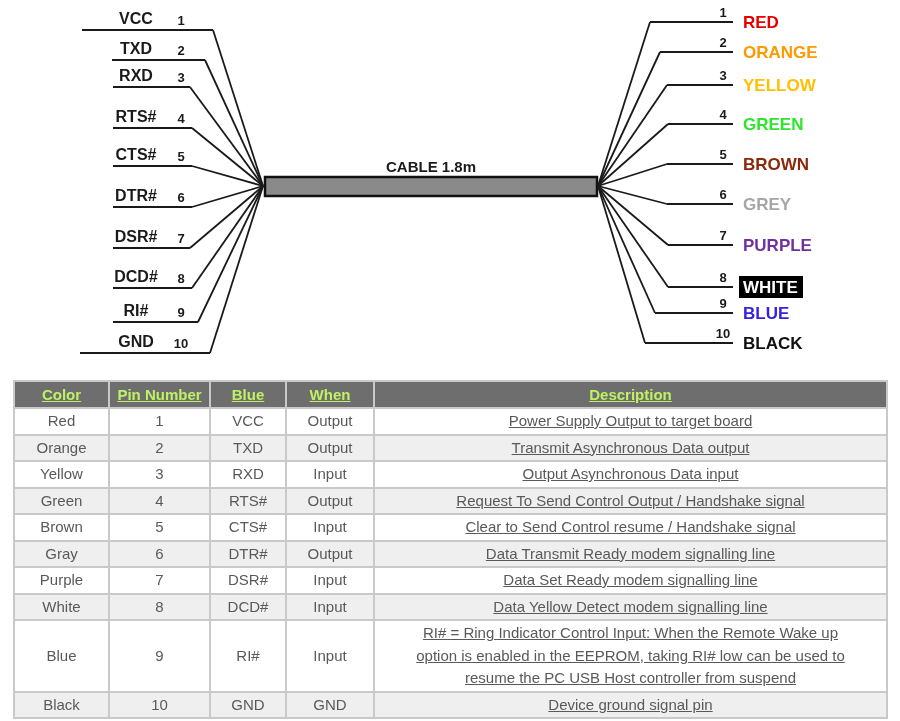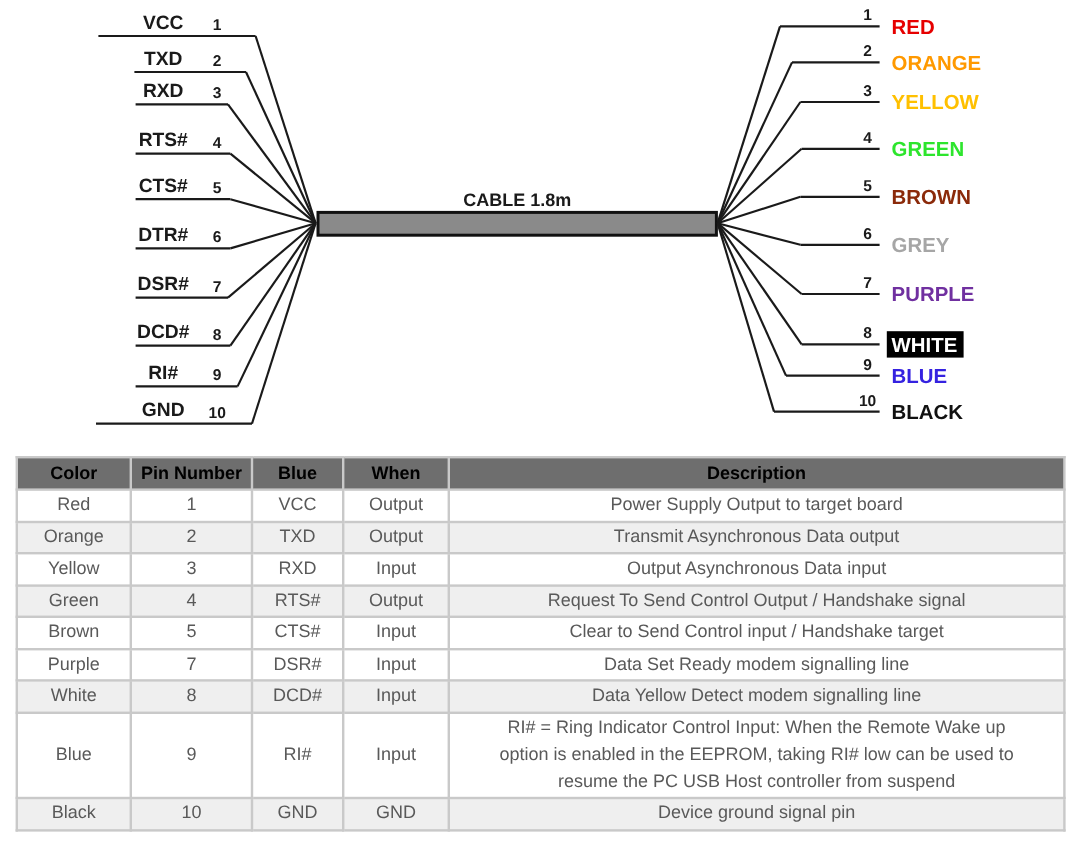--- a/index.html
+++ b/index.html
@@ -12,36 +12,37 @@
   #table-wrap{margin:6px 0 0 13px;}
   table{
     border-collapse:collapse;
     width:875px;
     font-size:15px;
     color:#595959;
     table-layout:fixed;
   }
   th{
     background:var(--header-bg,#6e6e6e);
-    color:#000000;
+    color:#bef264;
     font-weight:bold;
     font-size:15px;
     padding:4px 4px;
     border:2px solid var(--grid,#c9c9c9);
+    text-decoration:underline;
   }
   td{
     border:2px solid var(--grid,#c9c9c9);
     text-align:center;
     vertical-align:middle;
     padding:1px 6px;
     line-height:1.5;
     background:#ffffff;
   }
   tr.alt td{background:var(--alt-bg,#efefef);}
-  td.desc{padding:1px 28px;}
+  td.desc{padding:1px 28px;text-decoration:underline;}
 </style>
 </head>
 <body>
 
 <div id="diagram-wrap">
   <svg id="wiring-svg" width="900" height="374" viewBox="0 0 900 374">
       <line x1="82" y1="30" x2="213" y2="30" stroke="#1a1a1a" stroke-width="1.8"></line>
       <line x1="213" y1="30" x2="263" y2="186" stroke="#1a1a1a" stroke-width="1.8"></line>
       <text x="136" y="24" text-anchor="middle" font-size="16" font-weight="bold" fill="#1a1a1a">VCC</text>
       <text x="181" y="25" text-anchor="middle" font-size="13" font-weight="bold" fill="#1a1a1a">1</text>
@@ -172,21 +173,28 @@
           <td>4</td>
           <td>RTS#</td>
           <td>Output</td>
           <td class="desc">Request To Send Control Output / Handshake signal</td>
         </tr>
         <tr>
           <td>Brown</td>
           <td>5</td>
           <td>CTS#</td>
           <td>Input</td>
-          <td class="desc">Clear to Send Control input / Handshake target</td>
+          <td class="desc">Clear to Send Control resume / Handshake signal</td>
+        </tr>
+        <tr class="alt">
+          <td>Gray</td>
+          <td>6</td>
+          <td>DTR#</td>
+          <td>Output</td>
+          <td class="desc">Data Transmit Ready modem signalling line</td>
         </tr>
         <tr>
           <td>Purple</td>
           <td>7</td>
           <td>DSR#</td>
           <td>Input</td>
           <td class="desc">Data Set Ready modem signalling line</td>
         </tr>
         <tr class="alt">
           <td>White</td>

